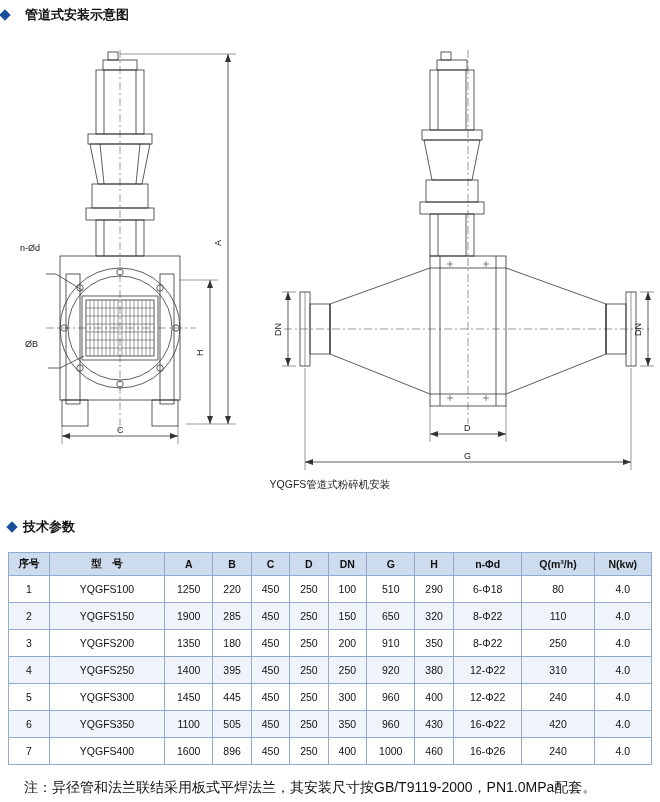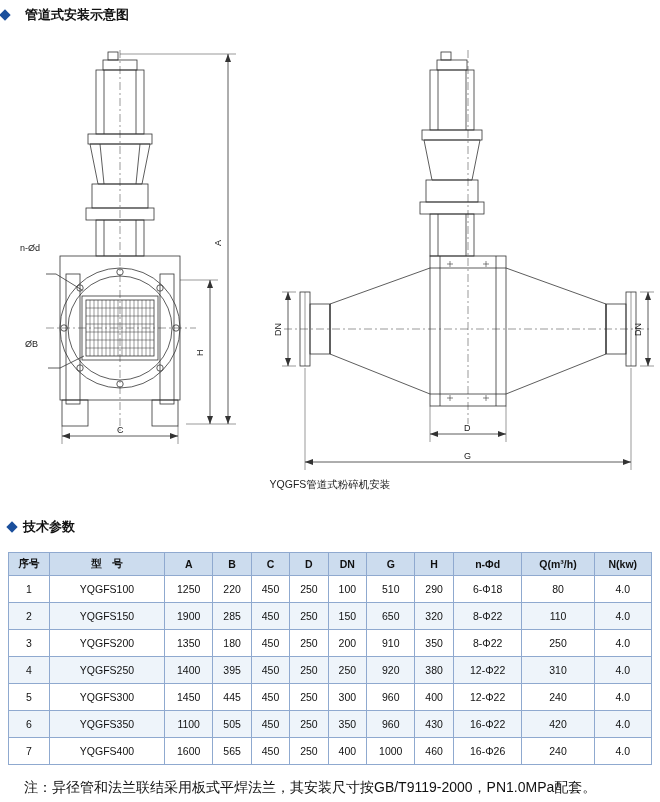--- a/index.html
+++ b/index.html
@@ -425,21 +425,21 @@
       <td>960</td>
       <td>430</td>
       <td>16-Φ22</td>
       <td>420</td>
       <td>4.0</td>
     </tr>
     <tr>
       <td>7</td>
       <td>YQGFS400</td>
       <td>1600</td>
-      <td>565</td>
+      <td>896</td>
       <td>450</td>
       <td>250</td>
       <td>400</td>
       <td>1000</td>
       <td>460</td>
       <td>16-Φ26</td>
       <td>240</td>
       <td>4.0</td>
     </tr>
   </tbody>

